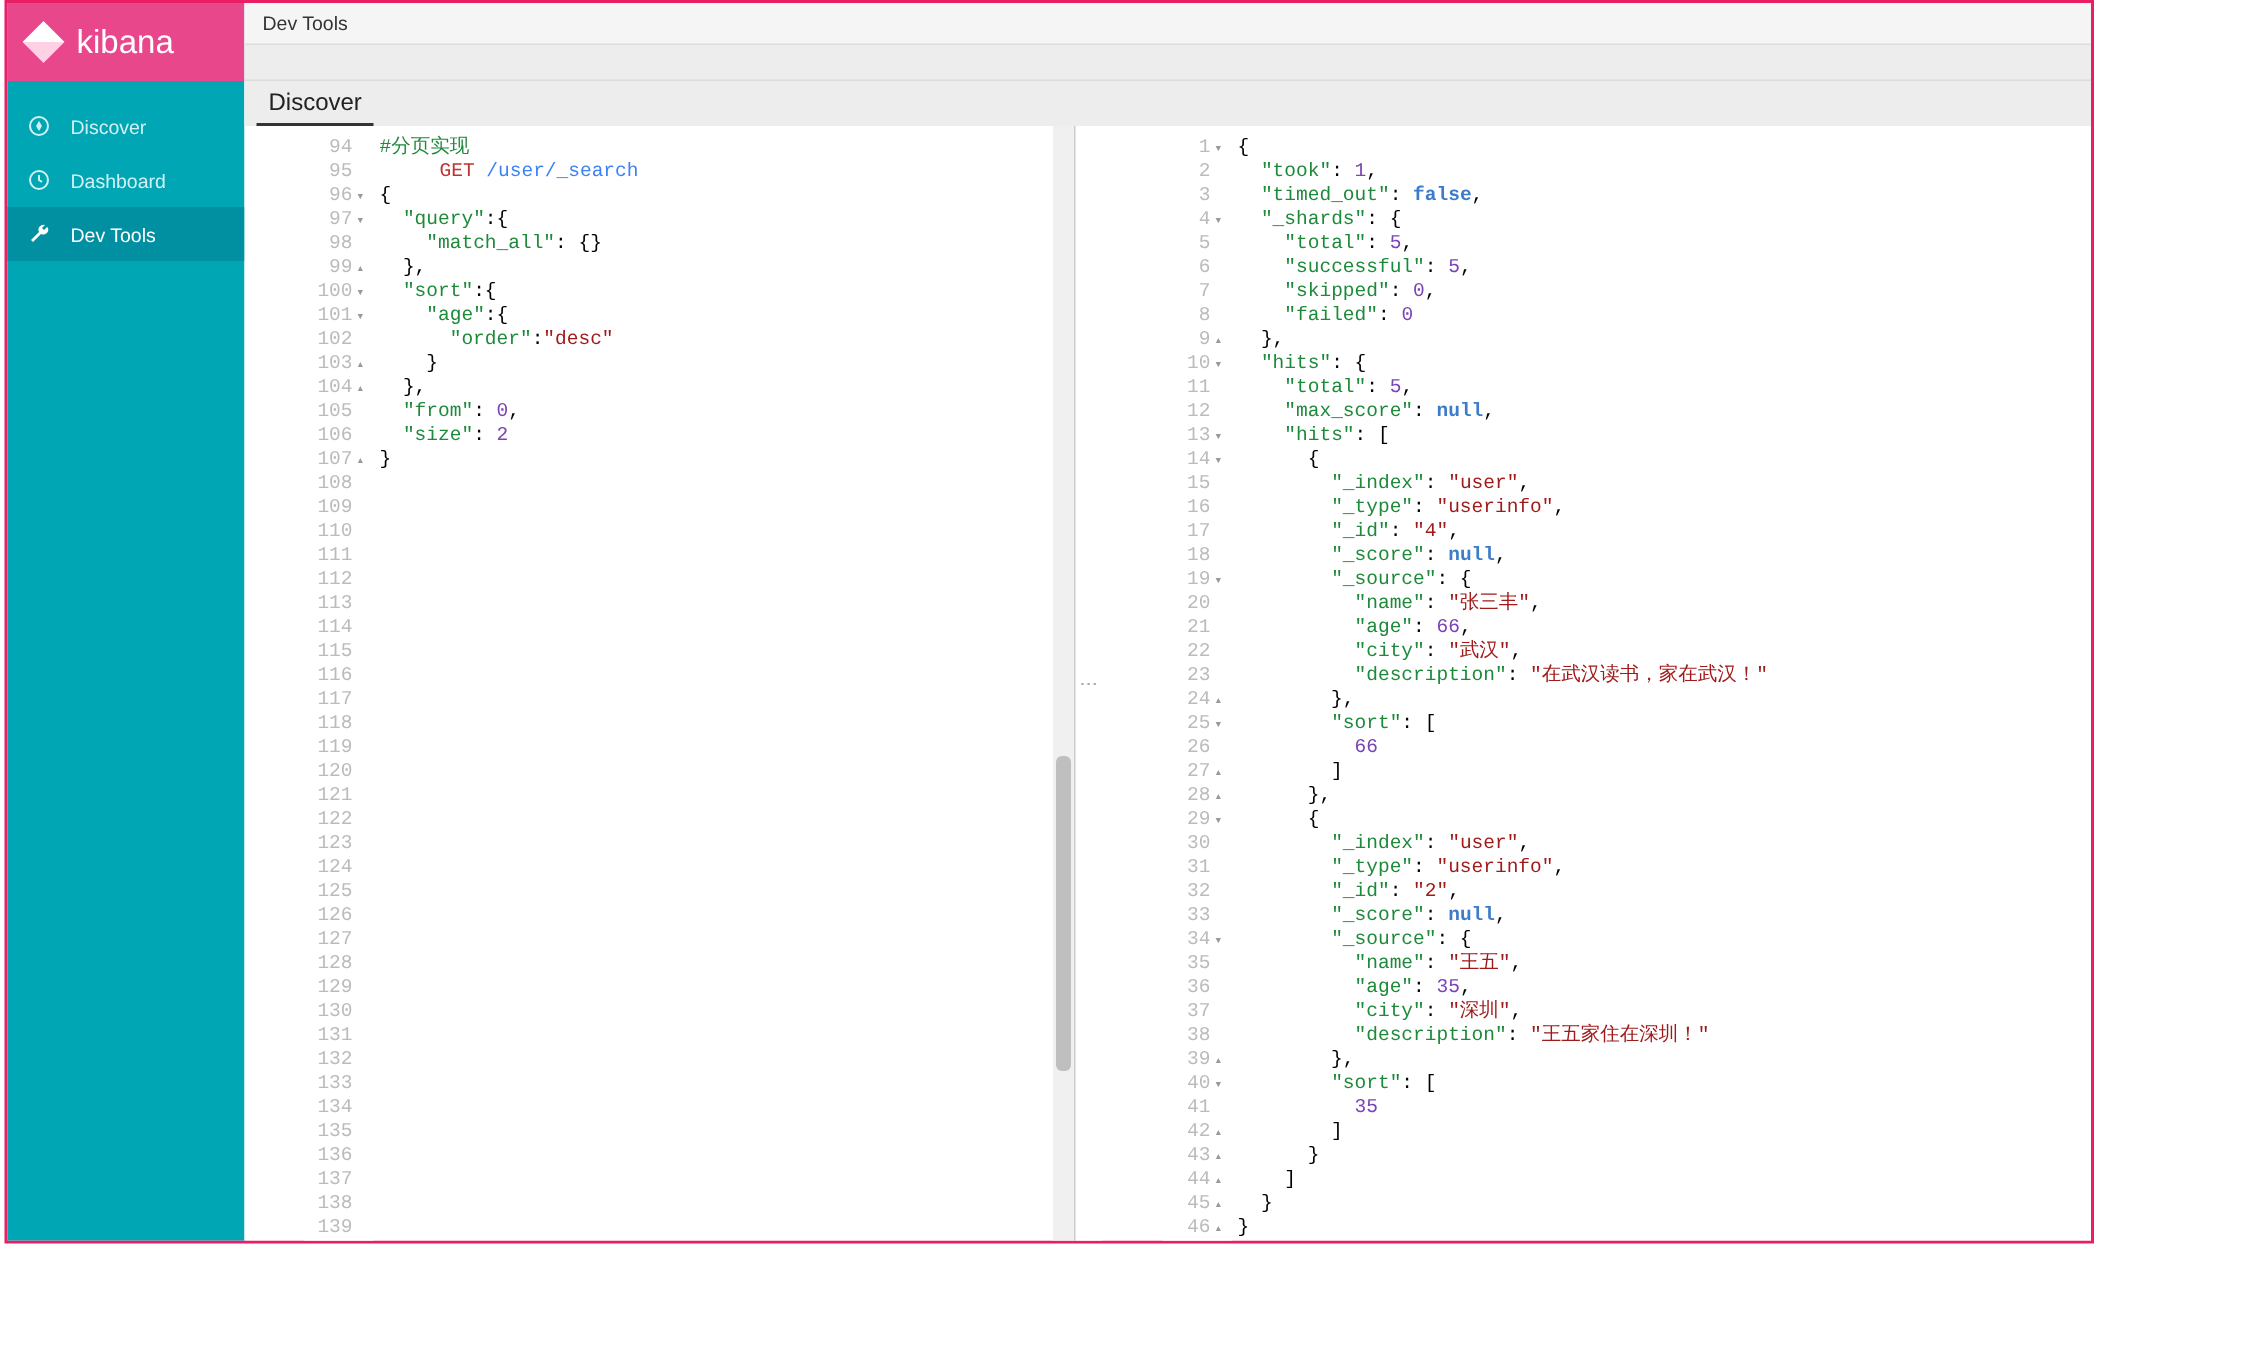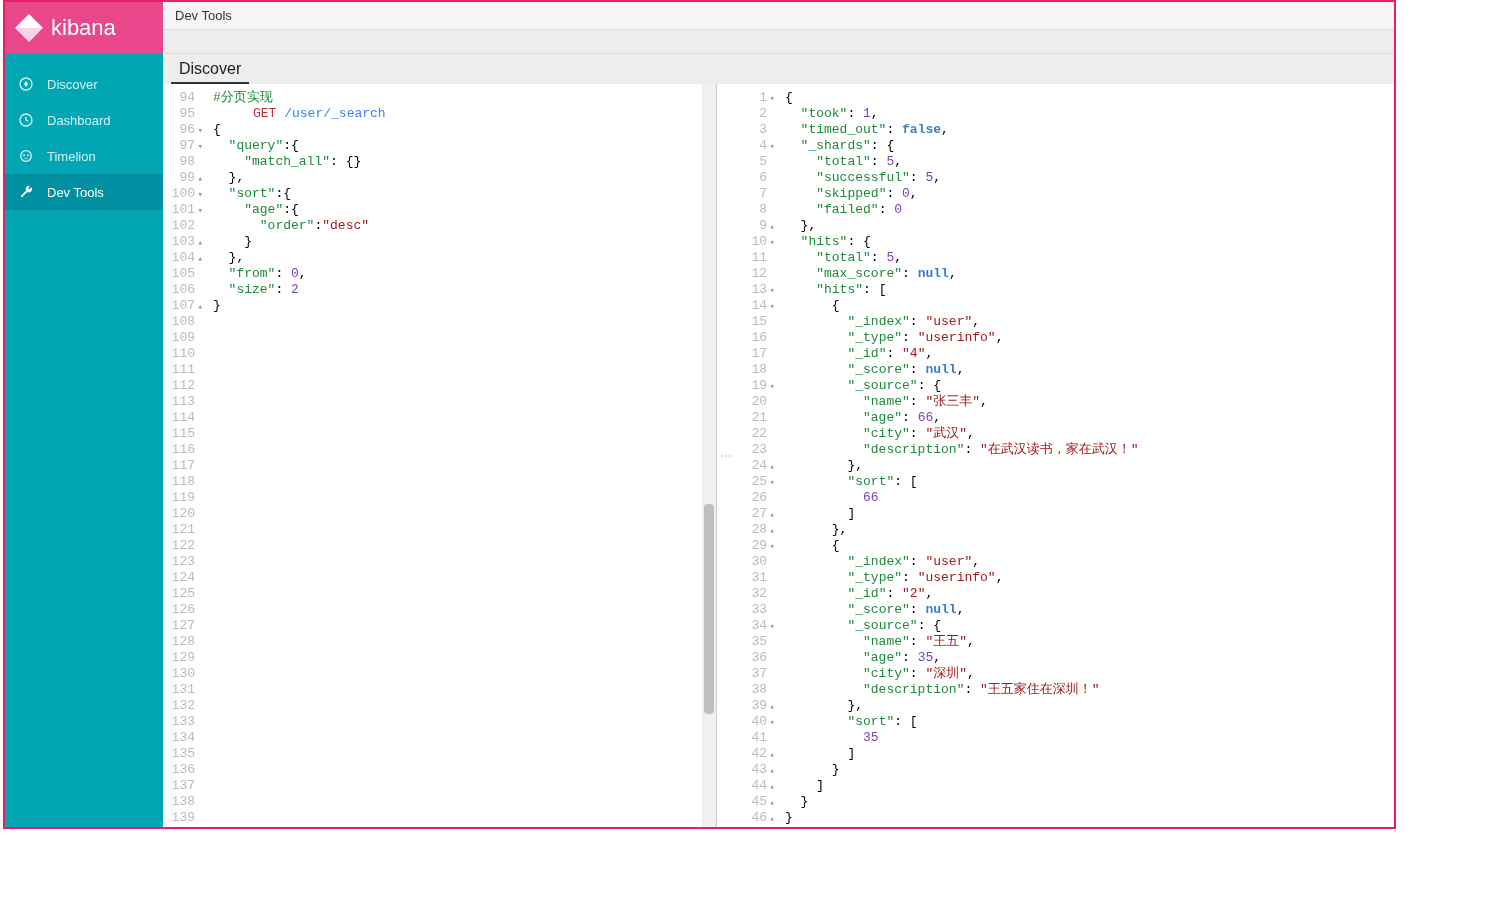--- a/index.html
+++ b/index.html
@@ -133,20 +133,21 @@
 .gap { width: 18px; background: #fff; display:flex; align-items:center; justify-content:center;}
 .pane-right { flex: 1; }
 .gutter {
   background: #fff;
   text-align: right;
   color: #bbb;
   padding: 6px 4px 6px 0;
   user-select: none;
   width: 46px;
   flex-shrink: 0;
+  margin-left: 40px;
 }
 .gutter .ln { height: 16px; padding-right: 2px; white-space: nowrap; }
 .fold { color: #999; font-size: 9px; display:inline-block; width:8px; }
 .code {
   padding: 6px 4px;
   white-space: pre;
   flex: 1;
   overflow: hidden;
 }
 .code .line { height: 16px; }
@@ -195,31 +196,20 @@
         <span>Discover</span>
       </div>
       <div class="nav-item">
         <span class="icon">
           <svg viewBox="0 0 24 24" width="16" height="16">
               <circle cx="12" cy="12" r="9" fill="none" stroke="currentColor" stroke-width="2"></circle>
               <path d="M12 7v5l3 2" stroke="currentColor" stroke-width="2" fill="none"></path>
             </svg>
         </span>
         <span>Dashboard</span>
-      </div>
-      <div class="nav-item">
-        <span class="icon">
-          <svg viewBox="0 0 24 24" width="16" height="16">
-              <circle cx="12" cy="12" r="8" fill="none" stroke="currentColor" stroke-width="2"></circle>
-              <circle cx="9" cy="11" r="1.5"></circle>
-              <circle cx="15" cy="11" r="1.5"></circle>
-              <path d="M9 15c1 1 5 1 6 0" stroke="currentColor" fill="none"></path>
-            </svg>
-        </span>
-        <span>Timelion</span>
       </div>
       <div class="nav-item active">
         <span class="icon">
           <svg viewBox="0 0 24 24" width="16" height="16">
               <path d="M21 6a5 5 0 0 1-7 6L6 20l-2-2 8-8a5 5 0 0 1 6-7l-3 3 2 2 3-3z"></path>
             </svg>
         </span>
         <span>Dev Tools</span>
       </div>
     </nav>

